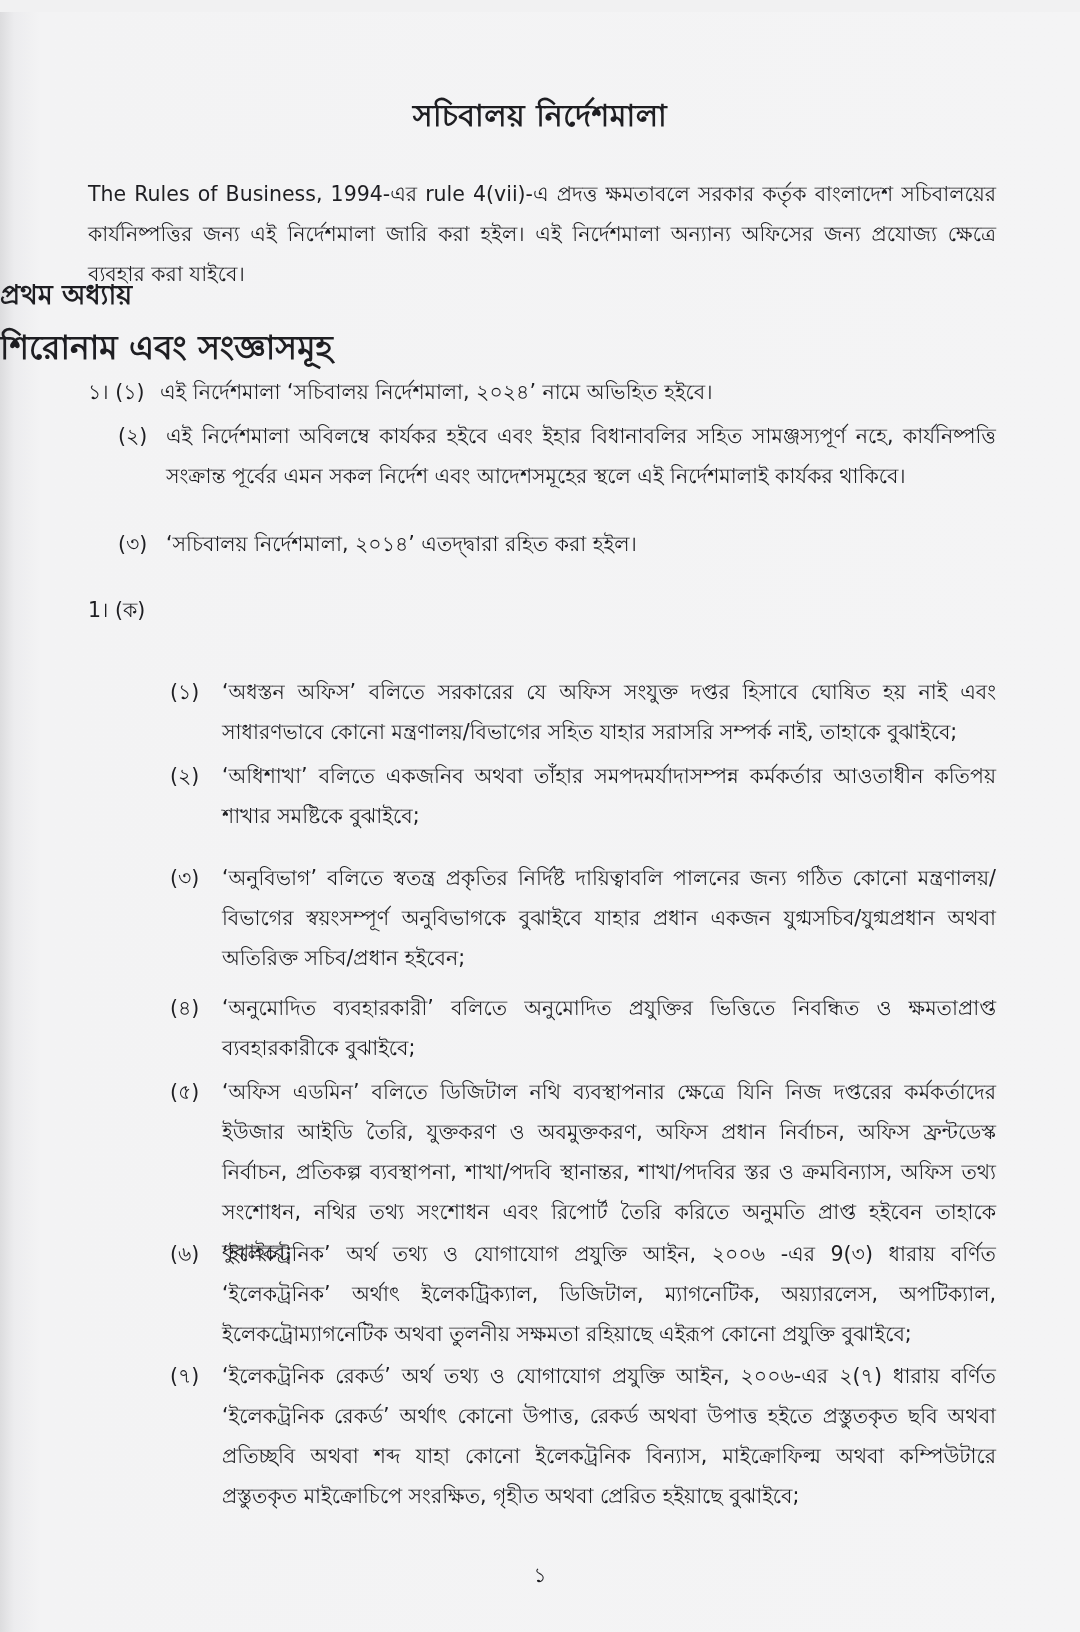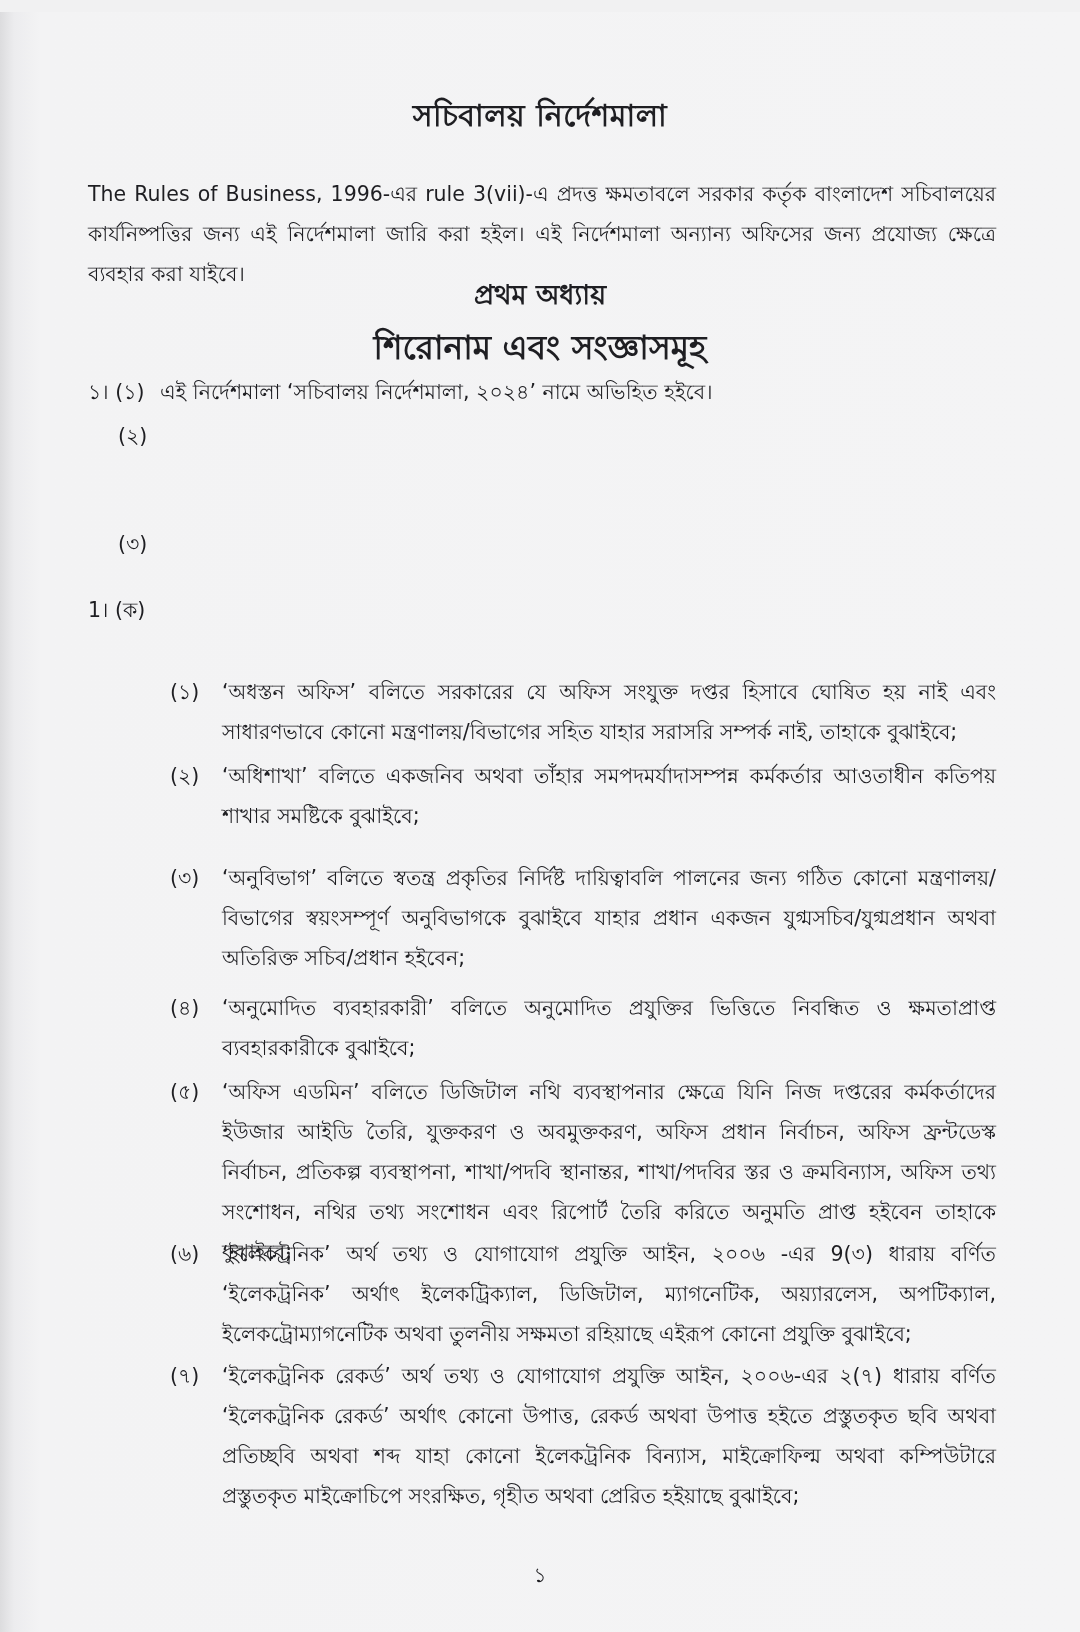--- a/index.html
+++ b/index.html
@@ -15,45 +15,47 @@
     background: linear-gradient(90deg, #dcdcde 0px, #ececee 14px, #f3f3f4 40px, #f4f4f5 100%);
   }
   .title {
     position: absolute; left: 0; width: 1080px; top: 80px; text-align: center;
     font-size: 30px; font-weight: bold; letter-spacing: 0.5px;
   }
   .para {
     position: absolute; font-size: 20.5px; line-height: 40px; text-align: justify;
   }
   .intro { left: 88px; width: 908px; top: 162px; }
-  .chapter { position: absolute; left: 0; width: 1080px; text-align: center; font-weight: bold; }
+  .chapter { position: absolute; left: 0; width: 1080px; font-weight: bold; }
   .ch1 { top: 262px; font-size: 27px; }
   .ch2 { top: 310px; font-size: 33px; }
   .num { position: absolute; font-size: 20.5px; line-height: 40px; }
   .line { position: absolute; font-size: 20.5px; line-height: 40px; }
   .page-no { position: absolute; top: 1548px; left: 0; width: 1080px; text-align: center; font-size: 20px; }
 </style>
 </head>
 <body>
 
 <div class="page">
 
   <h1 class="title" style="margin:0">সচিবালয় নির্দেশমালা</h1>
 
-  <div class="para intro">The Rules of Business, 1996-এর rule 3(vii)-এ প্রদত্ত ক্ষমতাবলে সরকার কর্তৃক বাংলাদেশ সচিবালয়ের কার্যনিষ্পত্তির জন্য এই নির্দেশমালা জারি করা হইল। এই নির্দেশমালা অন্যান্য অফিসের জন্য প্রযোজ্য ক্ষেত্রে ব্যবহার করা যাইবে।</div>
+  <div class="para intro">The Rules of Business, 1994-এর rule 4(vii)-এ প্রদত্ত ক্ষমতাবলে সরকার কর্তৃক বাংলাদেশ সচিবালয়ের কার্যনিষ্পত্তির জন্য এই নির্দেশমালা জারি করা হইল। এই নির্দেশমালা অন্যান্য অফিসের জন্য প্রযোজ্য ক্ষেত্রে ব্যবহার করা যাইবে।</div>
 
   <div class="chapter ch1">প্রথম অধ্যায়</div>
   <div class="chapter ch2">শিরোনাম এবং সংজ্ঞাসমূহ</div>
 
   <div class="num" style="left:88px; top:360px;">১। (১)</div>
   <div class="line" style="left:160px; top:360px; width:840px;">এই নির্দেশমালা ‘সচিবালয় নির্দেশমালা, ২০২৪’ নামে অভিহিত হইবে।</div>
 
   <div class="num" style="left:118px; top:404px;">(২)</div>
+  <div class="para" style="left:166px; top:404px; width:830px;">এই নির্দেশমালা অবিলম্বে কার্যকর হইবে এবং ইহার বিধানাবলির সহিত সামঞ্জস্যপূর্ণ নহে, কার্যনিষ্পত্তি সংক্রান্ত পূর্বের এমন সকল নির্দেশ এবং আদেশসমূহের স্থলে এই নির্দেশমালাই কার্যকর থাকিবে।</div>
 
   <div class="num" style="left:118px; top:512px;">(৩)</div>
+  <div class="line" style="left:166px; top:512px; width:830px;">‘সচিবালয় নির্দেশমালা, ২০১৪’ এতদ্দ্বারা রহিত করা হইল।</div>
 
   <div class="num" style="left:88px; top:578px;">1। (ক)</div>
 
   <div class="num" style="left:170px; top:660px;">(১)</div>
   <div class="para" style="left:222px; top:660px; width:774px;">‘অধস্তন অফিস’ বলিতে সরকারের যে অফিস সংযুক্ত দপ্তর হিসাবে ঘোষিত হয় নাই এবং সাধারণভাবে কোনো মন্ত্রণালয়/বিভাগের সহিত যাহার সরাসরি সম্পর্ক নাই, তাহাকে বুঝাইবে;</div>
 
   <div class="num" style="left:170px; top:744px;">(২)</div>
   <div class="para" style="left:222px; top:744px; width:774px;">‘অধিশাখা’ বলিতে একজনিব অথবা তাঁহার সমপদমর্যাদাসম্পন্ন কর্মকর্তার আওতাধীন কতিপয় শাখার সমষ্টিকে বুঝাইবে;</div>
 
   <div class="num" style="left:170px; top:846px;">(৩)</div>

